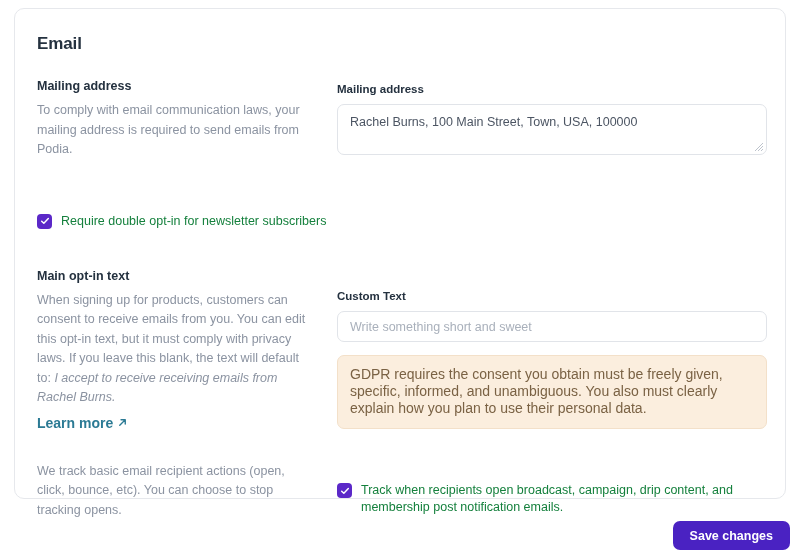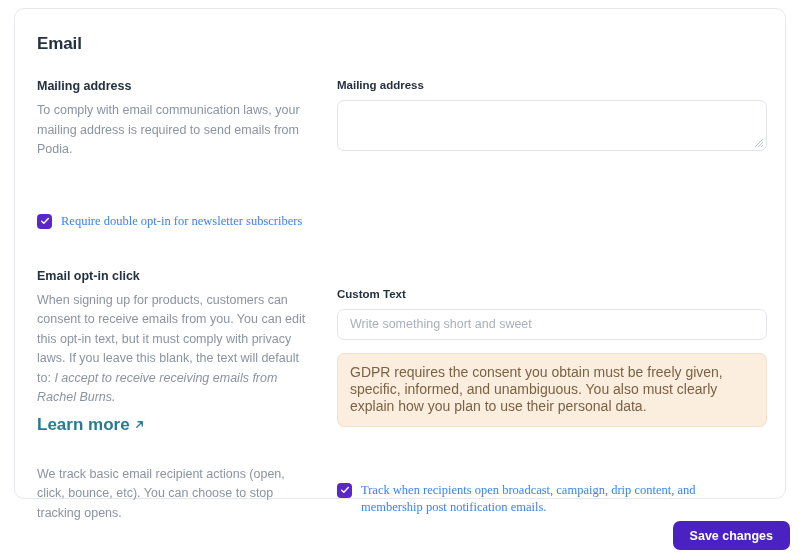--- a/index.html
+++ b/index.html
@@ -40,21 +40,21 @@
     font-weight: bold;
     color: #24313f;
     letter-spacing: -0.1px;
     margin: 4px 0 0 0;
     line-height: 22px;
   }
 
   
   .row {
     display: flex;
-    align-items: flex-start;
+    align-items: center;
     width: 100%;
   }
   .row-left {
     width: 300px;
     flex: 0 0 300px;
     padding-right: 26px;
   }
   .row-right {
     flex: 1 1 auto;
     padding-top: 0px;
@@ -73,21 +73,21 @@
     line-height: 19.5px;
     margin: 0;
   }
   .sec-desc i { font-style: italic; }
 
   .learn-more {
     display: inline-flex;
     align-items: center;
     gap: 4px;
     margin-top: 7px;
-    font-size: 17px;
+    font-size: 14px;
     font-weight: bold;
     color: #2b7a94;
     text-decoration: none;
     cursor: pointer;
   }
   .learn-more svg { display: block; }
 
   
   .field-label {
     font-size: 11.5px;
@@ -148,24 +148,23 @@
     background: #5b28c8;
     display: flex;
     align-items: center;
     justify-content: center;
     margin-top: 1px;
     cursor: pointer;
   }
   .cb svg { display: block; }
   .cb-label {
     font-size: 12.5px;
-    color: #3b82f6;
+    color: #15803d;
     line-height: 17px;
     max-width: 390px;
-    font-family: Liberation Serif, serif;
   }
 
   
   .notice {
     width: 430px;
     margin-top: 13px;
     background: #fbeede;
     border: 1px solid #f3e0c9;
     border-radius: 7px;
     padding: 10px 12px 11px 12px;
@@ -201,20 +200,21 @@
     <h1 class="card-title">Email</h1>
 
     <div class="row" style="margin-top:23px;">
       <div class="row-left">
         <div class="sec-title">Mailing address</div>
         <p class="sec-desc">To comply with email communication laws, your mailing address is required to send emails from Podia.</p>
       </div>
       <div class="row-right">
         <div class="field-label">Mailing address</div>
         <div class="textarea-box">
+          <span>Rachel Burns, 100 Main Street, Town, USA, 100000</span>
           <svg class="resize-grip" viewBox="0 0 10 10" width="10" height="10">
             <path d="M9 1 L1 9 M9 4 L4 9 M9 7 L7 9" stroke="#b6bcc6" stroke-width="0.9" fill="none"></path>
           </svg>
         </div>
       </div>
     </div>
 
     <div class="row" style="margin-top:36px;">
       <div class="row-right" style="padding-top:17px;">
         <div class="cb-row">
@@ -223,21 +223,21 @@
               <path d="M2 6.2 L4.6 8.7 L10 2.9" stroke="#ffffff" stroke-width="1.7" fill="none" stroke-linecap="round" stroke-linejoin="round"></path>
             </svg>
           </span>
           <span class="cb-label">Require double opt-in for newsletter subscribers</span>
         </div>
       </div>
     </div>
 
     <div class="row" style="margin-top:38px;">
       <div class="row-left">
-        <div class="sec-title">Email opt-in click</div>
+        <div class="sec-title">Main opt-in text</div>
         <p class="sec-desc"><span>When signing up for products, customers can consent to receive emails from you. You can edit this opt-in text, but it must comply with privacy laws. If you leave this blank, the text will default to: </span><i>I accept to receive receiving emails from Rachel Burns.</i></p>
         <a class="learn-more">
           <span>Learn more</span>
           <svg viewBox="0 0 12 12" width="11" height="11">
             <path d="M3 9 L9 3 M4.4 3 L9 3 L9 7.6" stroke="#2b7a94" stroke-width="1.5" fill="none" stroke-linecap="round" stroke-linejoin="round"></path>
           </svg>
         </a>
       </div>
       <div class="row-right" style="padding-top:19px;">
         <div class="field-label">Custom Text</div>

